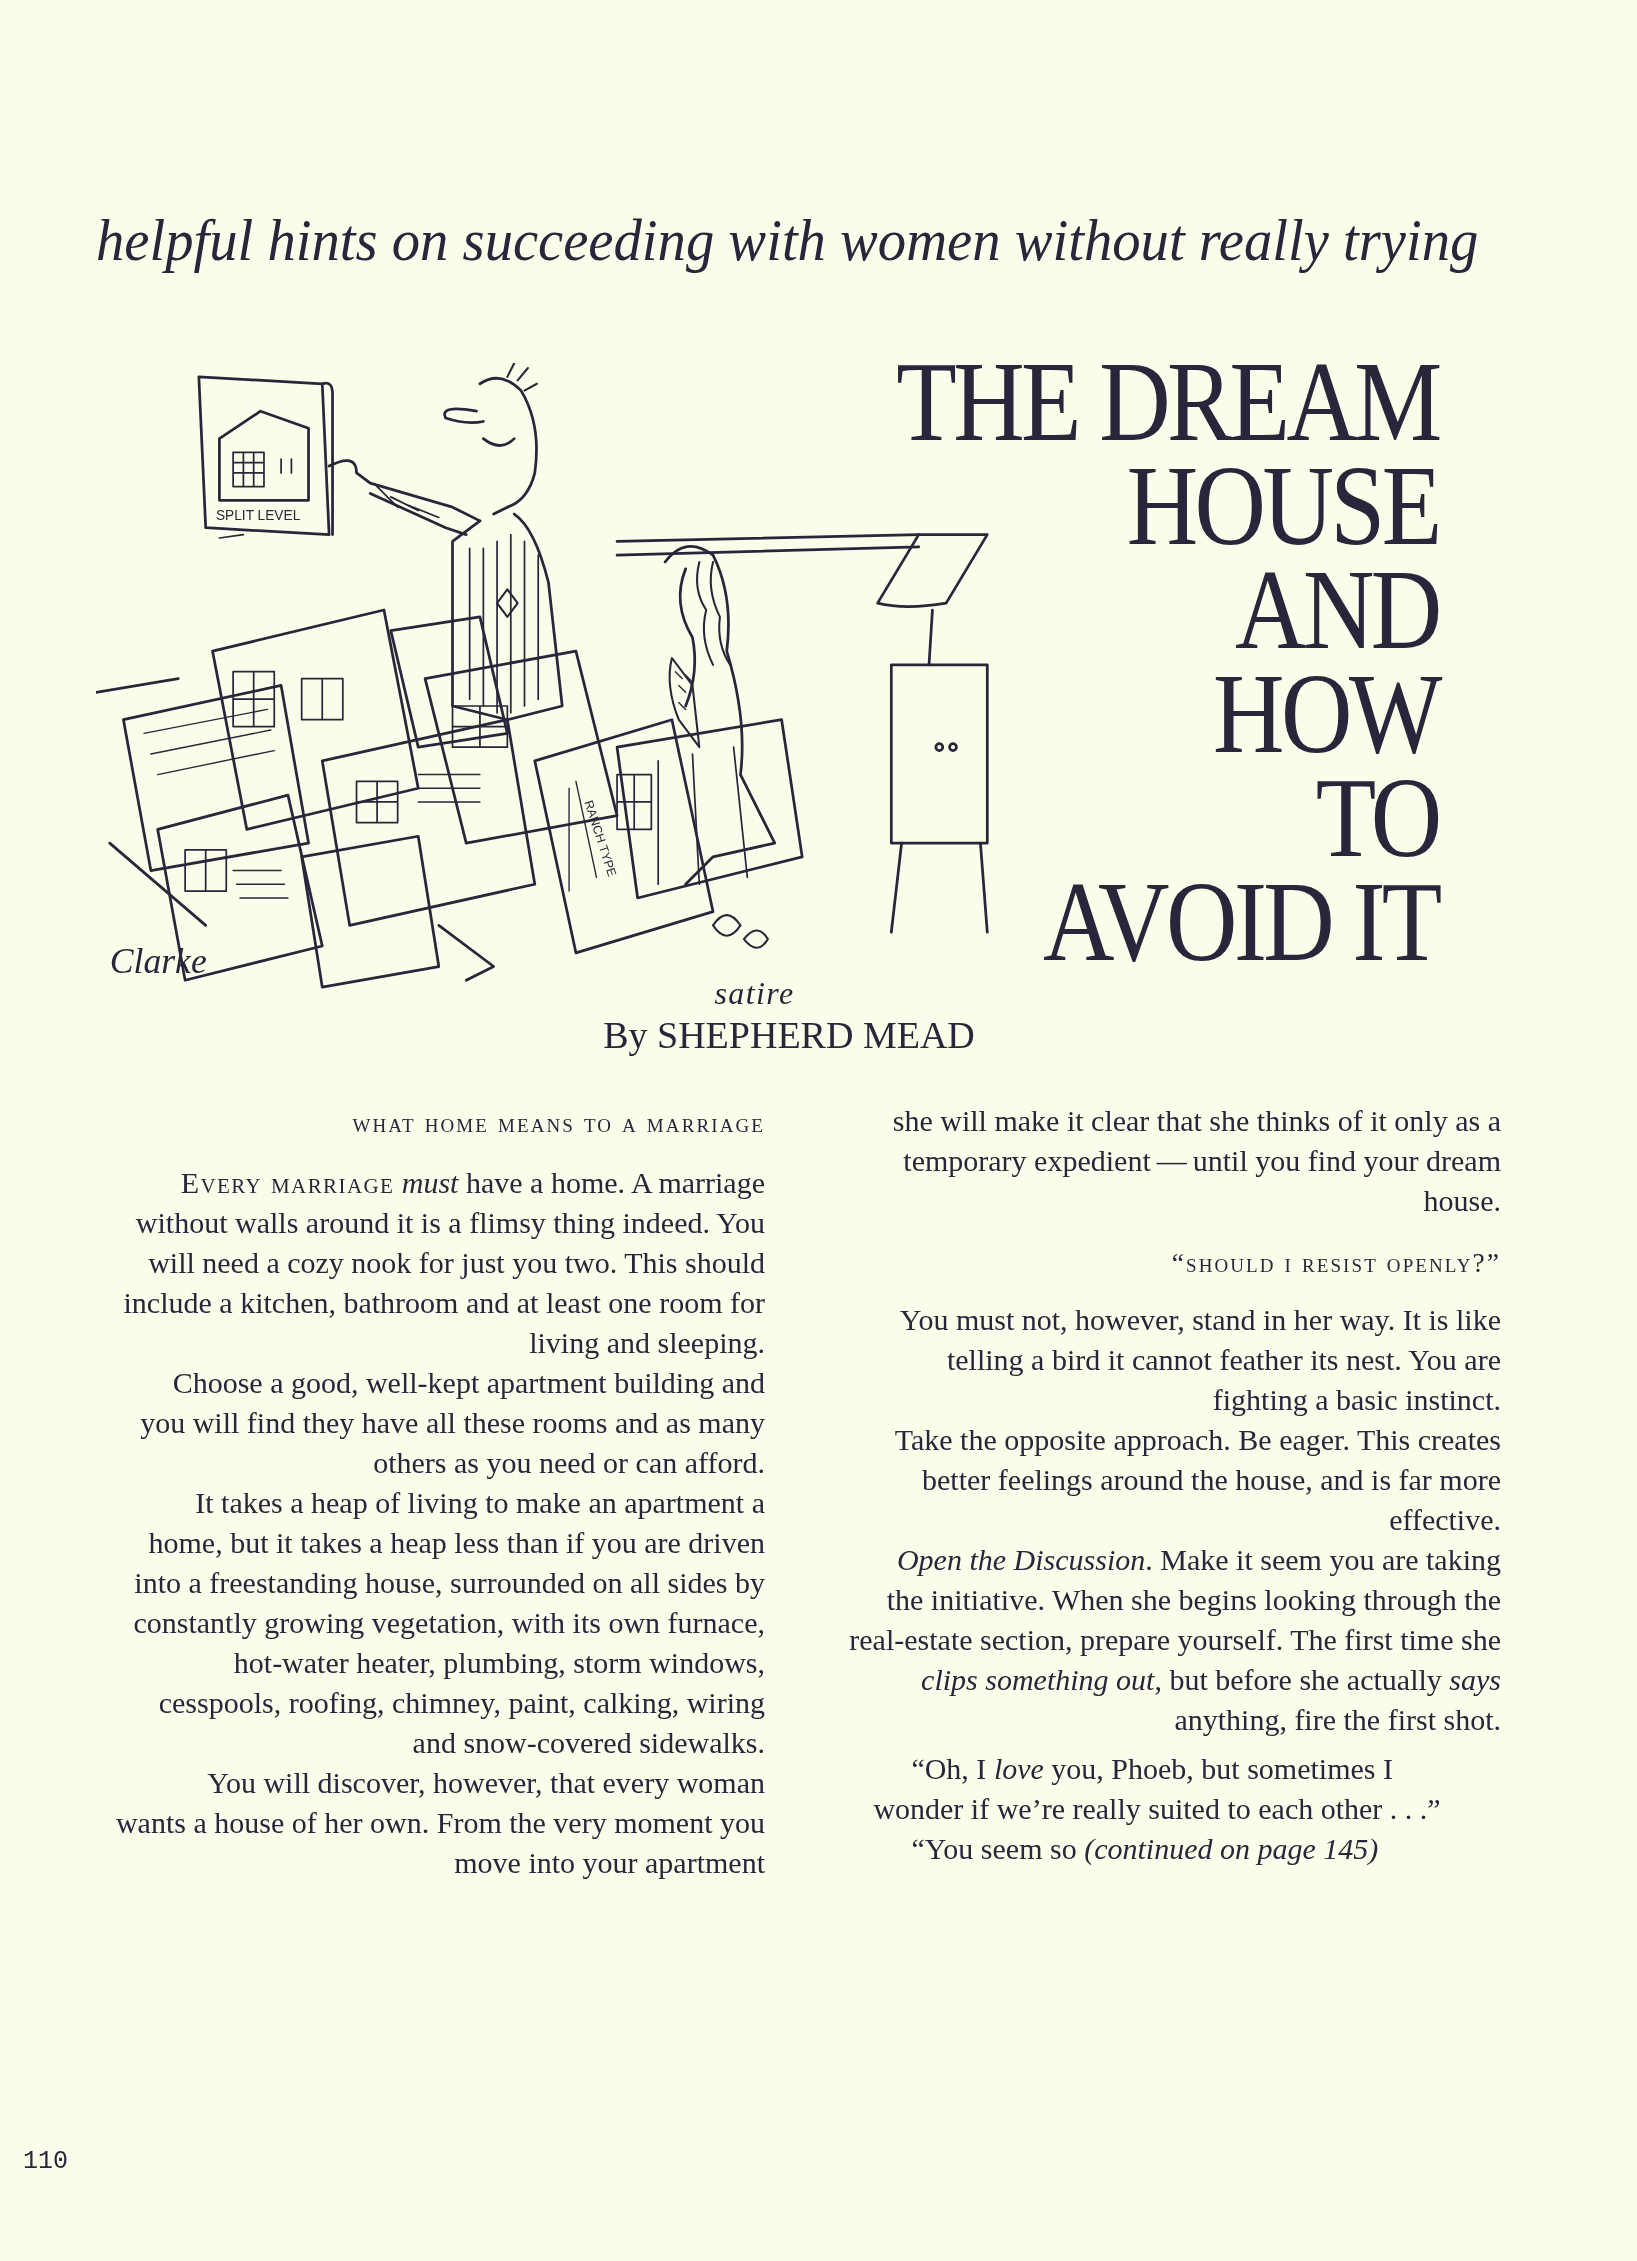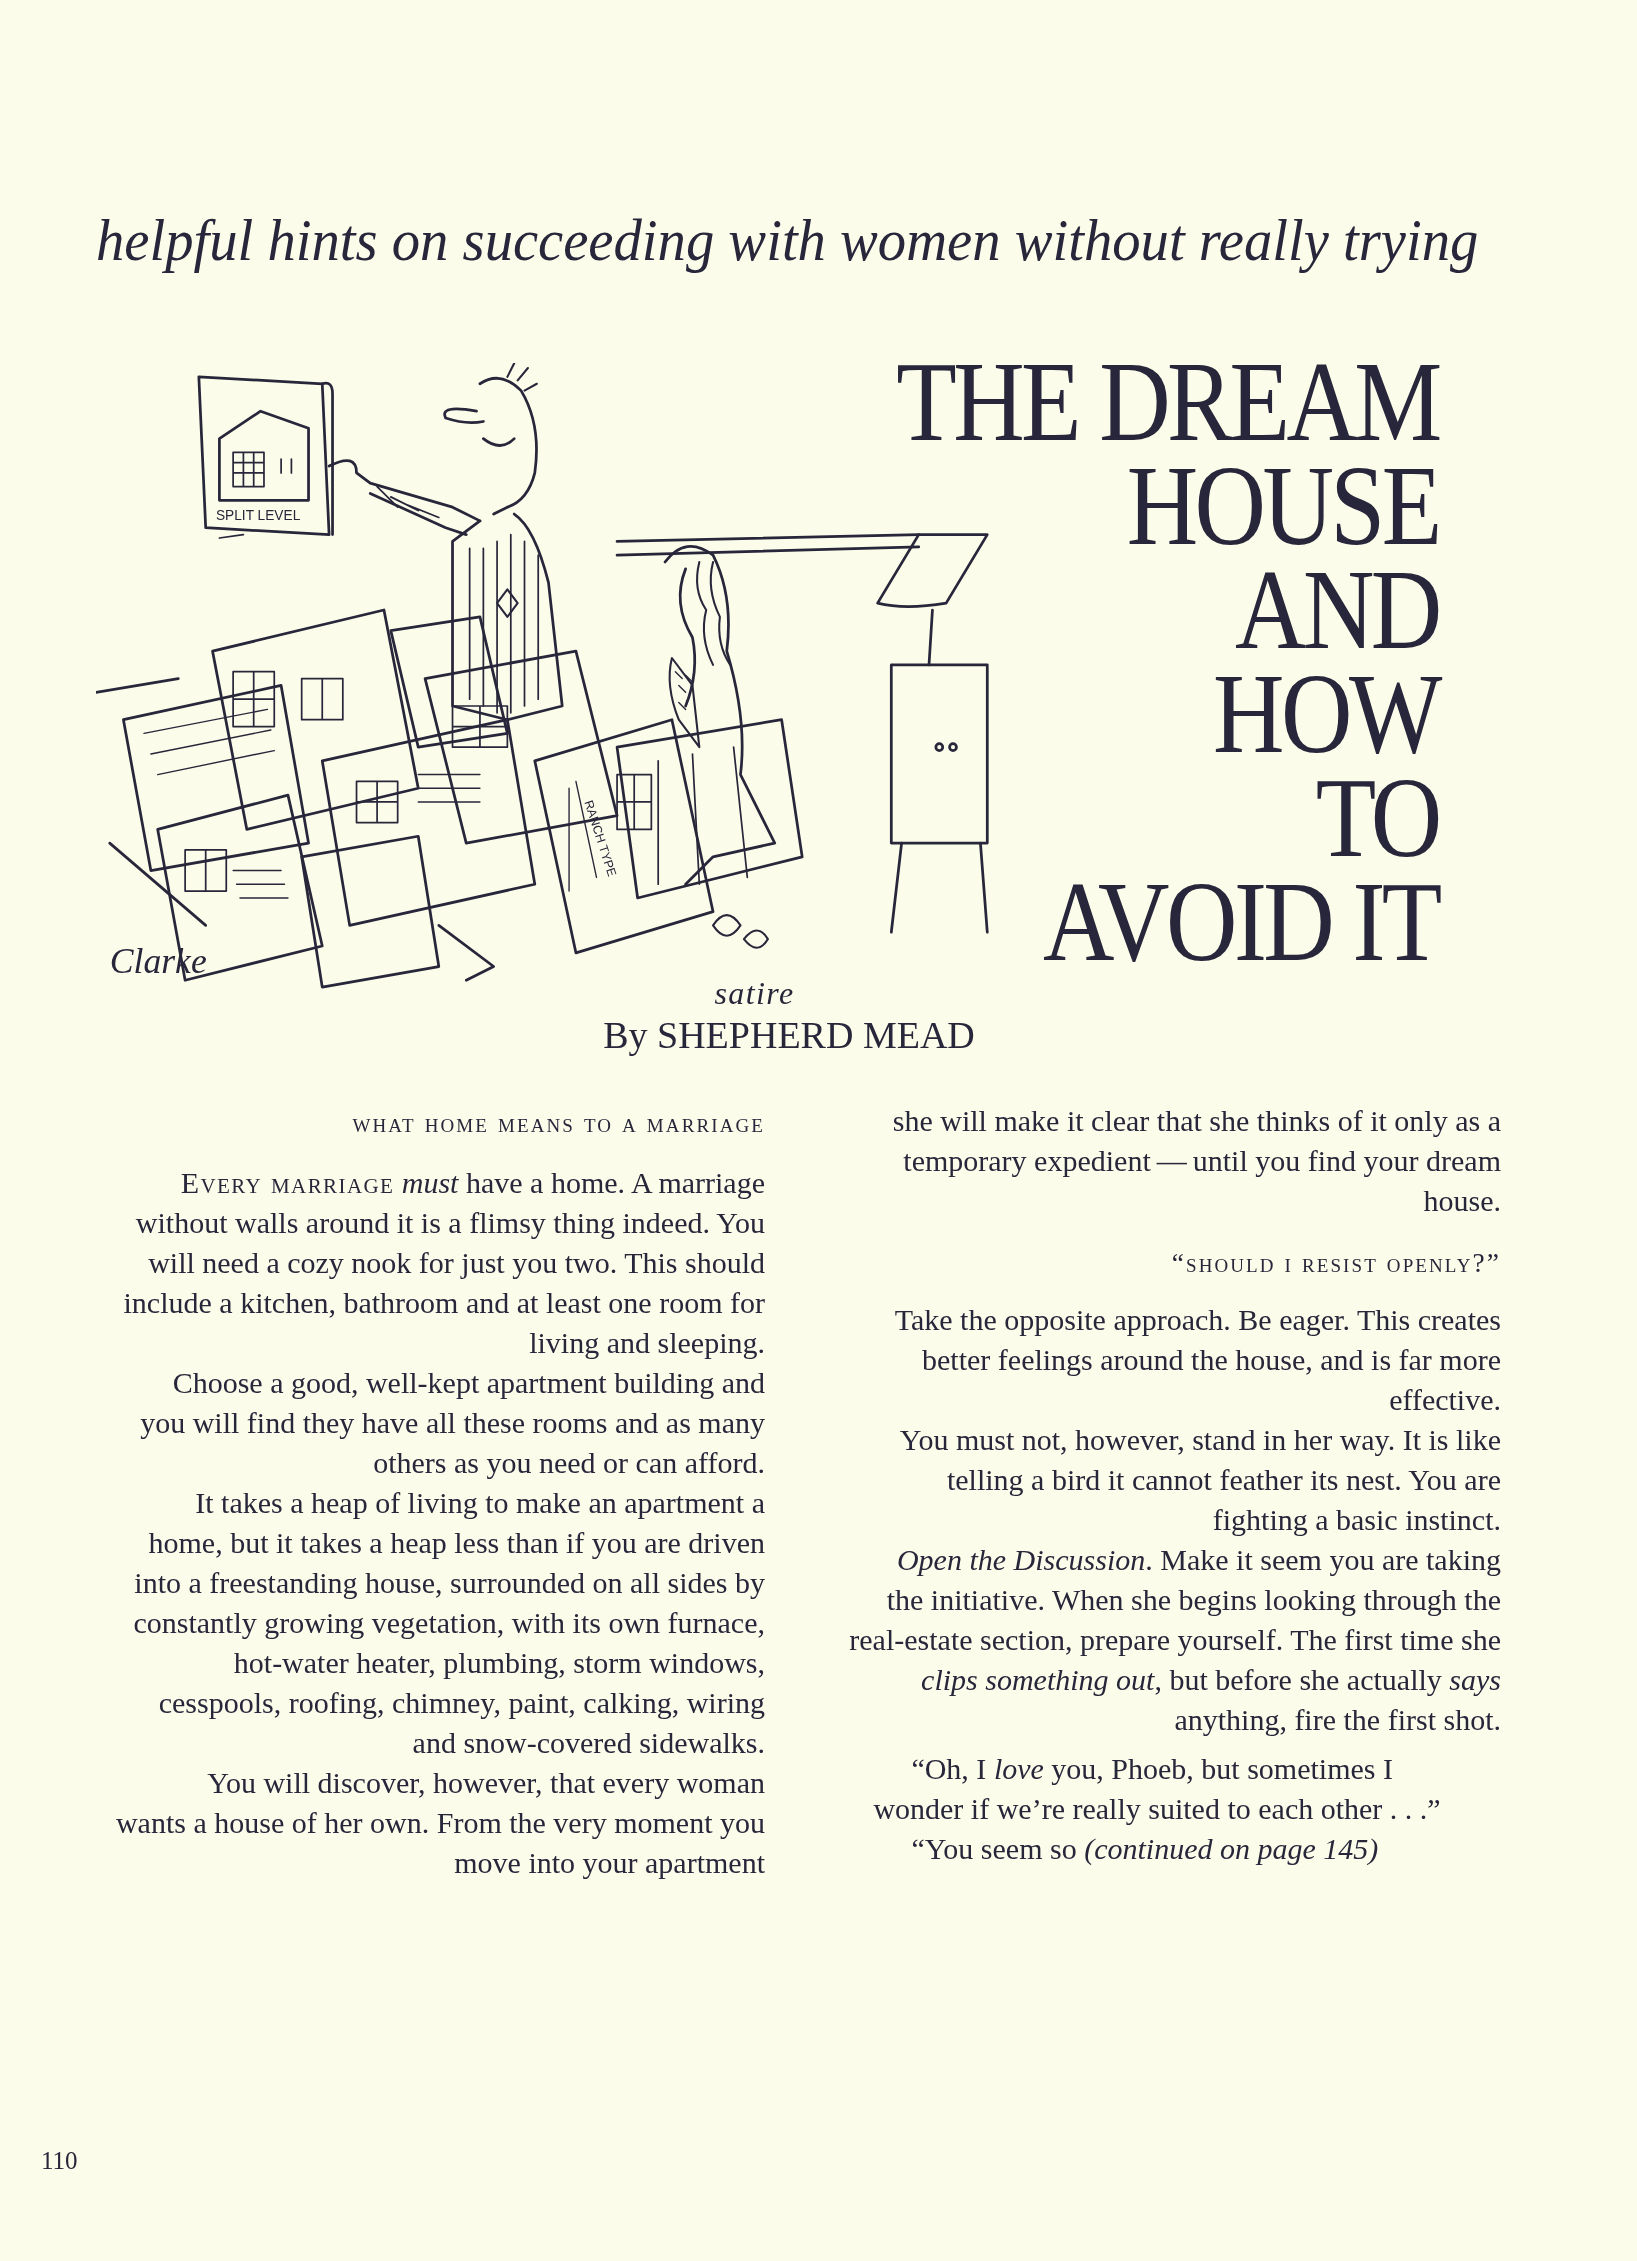--- a/index.html
+++ b/index.html
@@ -44,21 +44,21 @@
   .col p.quote { text-indent: 38px; padding-left: 27.4px; padding-right: 31px; }
   .subhead {
     text-align: center; font-variant: small-caps; letter-spacing: 2.1px;
     font-size: 27.4px; margin: 0;
   }
   .left .subhead { margin-bottom: 20.6px; margin-top: 5.5px; }
   .right .subhead { margin-top: 22px; margin-bottom: 16.5px; }
   .sc { font-variant: small-caps; letter-spacing: 1.4px; margin-left: 32px; }
   .it { font-style: italic; }
   .pagenum {
-    position: absolute; left: 41px; top: 2147px; font-size: 25px;
+    position: absolute; left: 23px; top: 2147px; font-size: 25px; font-family: Liberation Mono, monospace;
   }
   .continued { font-style: italic; }
 </style>
 </head>
 <body>
 
 <div class="kicker">helpful hints on succeeding with women without really trying</div>
 
 <div class="title">
   <div>THE DREAM</div>
@@ -149,21 +149,21 @@
   <p class="subhead">what home means to a marriage</p>
   <p class="noindent"><span class="sc">Every marriage</span> <span class="it">must</span><span> have a home. A marriage without walls around it is a flimsy thing indeed. You will need a cozy nook for just you two. This should include a kitchen, bathroom and at least one room for living and sleeping.</span></p>
   <p>Choose a good, well-kept apartment building and you will find they have all these rooms and as many others as you need or can afford.</p>
   <p>It takes a heap of living to make an apartment a home, but it takes a heap less than if you are driven into a freestanding house, surrounded on all sides by constantly growing vegetation, with its own furnace, hot-water heater, plumbing, storm windows, cesspools, roofing, chimney, paint, calking, wiring and snow-covered sidewalks.</p>
   <p>You will discover, however, that every woman wants a house of her own. From the very moment you move into your apartment</p>
 </div>
 
 <div class="col right">
   <p class="noindent">she will make it clear that she thinks of it only as a temporary expedient — until you find your dream house.</p>
   <p class="subhead">“should i resist openly?”</p>
+  <p>You must not, however, stand in her way. It is like telling a bird it cannot feather its nest. You are fighting a basic instinct.</p>
   <p>Take the opposite approach. Be eager. This creates better feelings around the house, and is far more effective.</p>
-  <p>You must not, however, stand in her way. It is like telling a bird it cannot feather its nest. You are fighting a basic instinct.</p>
   <p><span class="it">Open the Discussion</span><span>. Make it seem you are taking the initiative. When she begins looking through the real-estate section, prepare yourself. The first time she </span><span class="it">clips something out</span><span>, but before she actually </span><span class="it">says</span><span> anything, fire the first shot.</span></p>
   <p class="quote" style="margin-top:9.6px; text-align:left;"><span>“Oh, I </span><span class="it">love</span><span> you, Phoeb, but sometimes I wonder if we’re really suited to each other .&nbsp;.&nbsp;.”</span></p>
   <p class="quote" style="text-align:left;"><span>“You seem so </span> <span class="continued">(continued on page 145)</span></p>
 </div>
 
 <div class="pagenum">110</div>
 
 
 </body></html>

